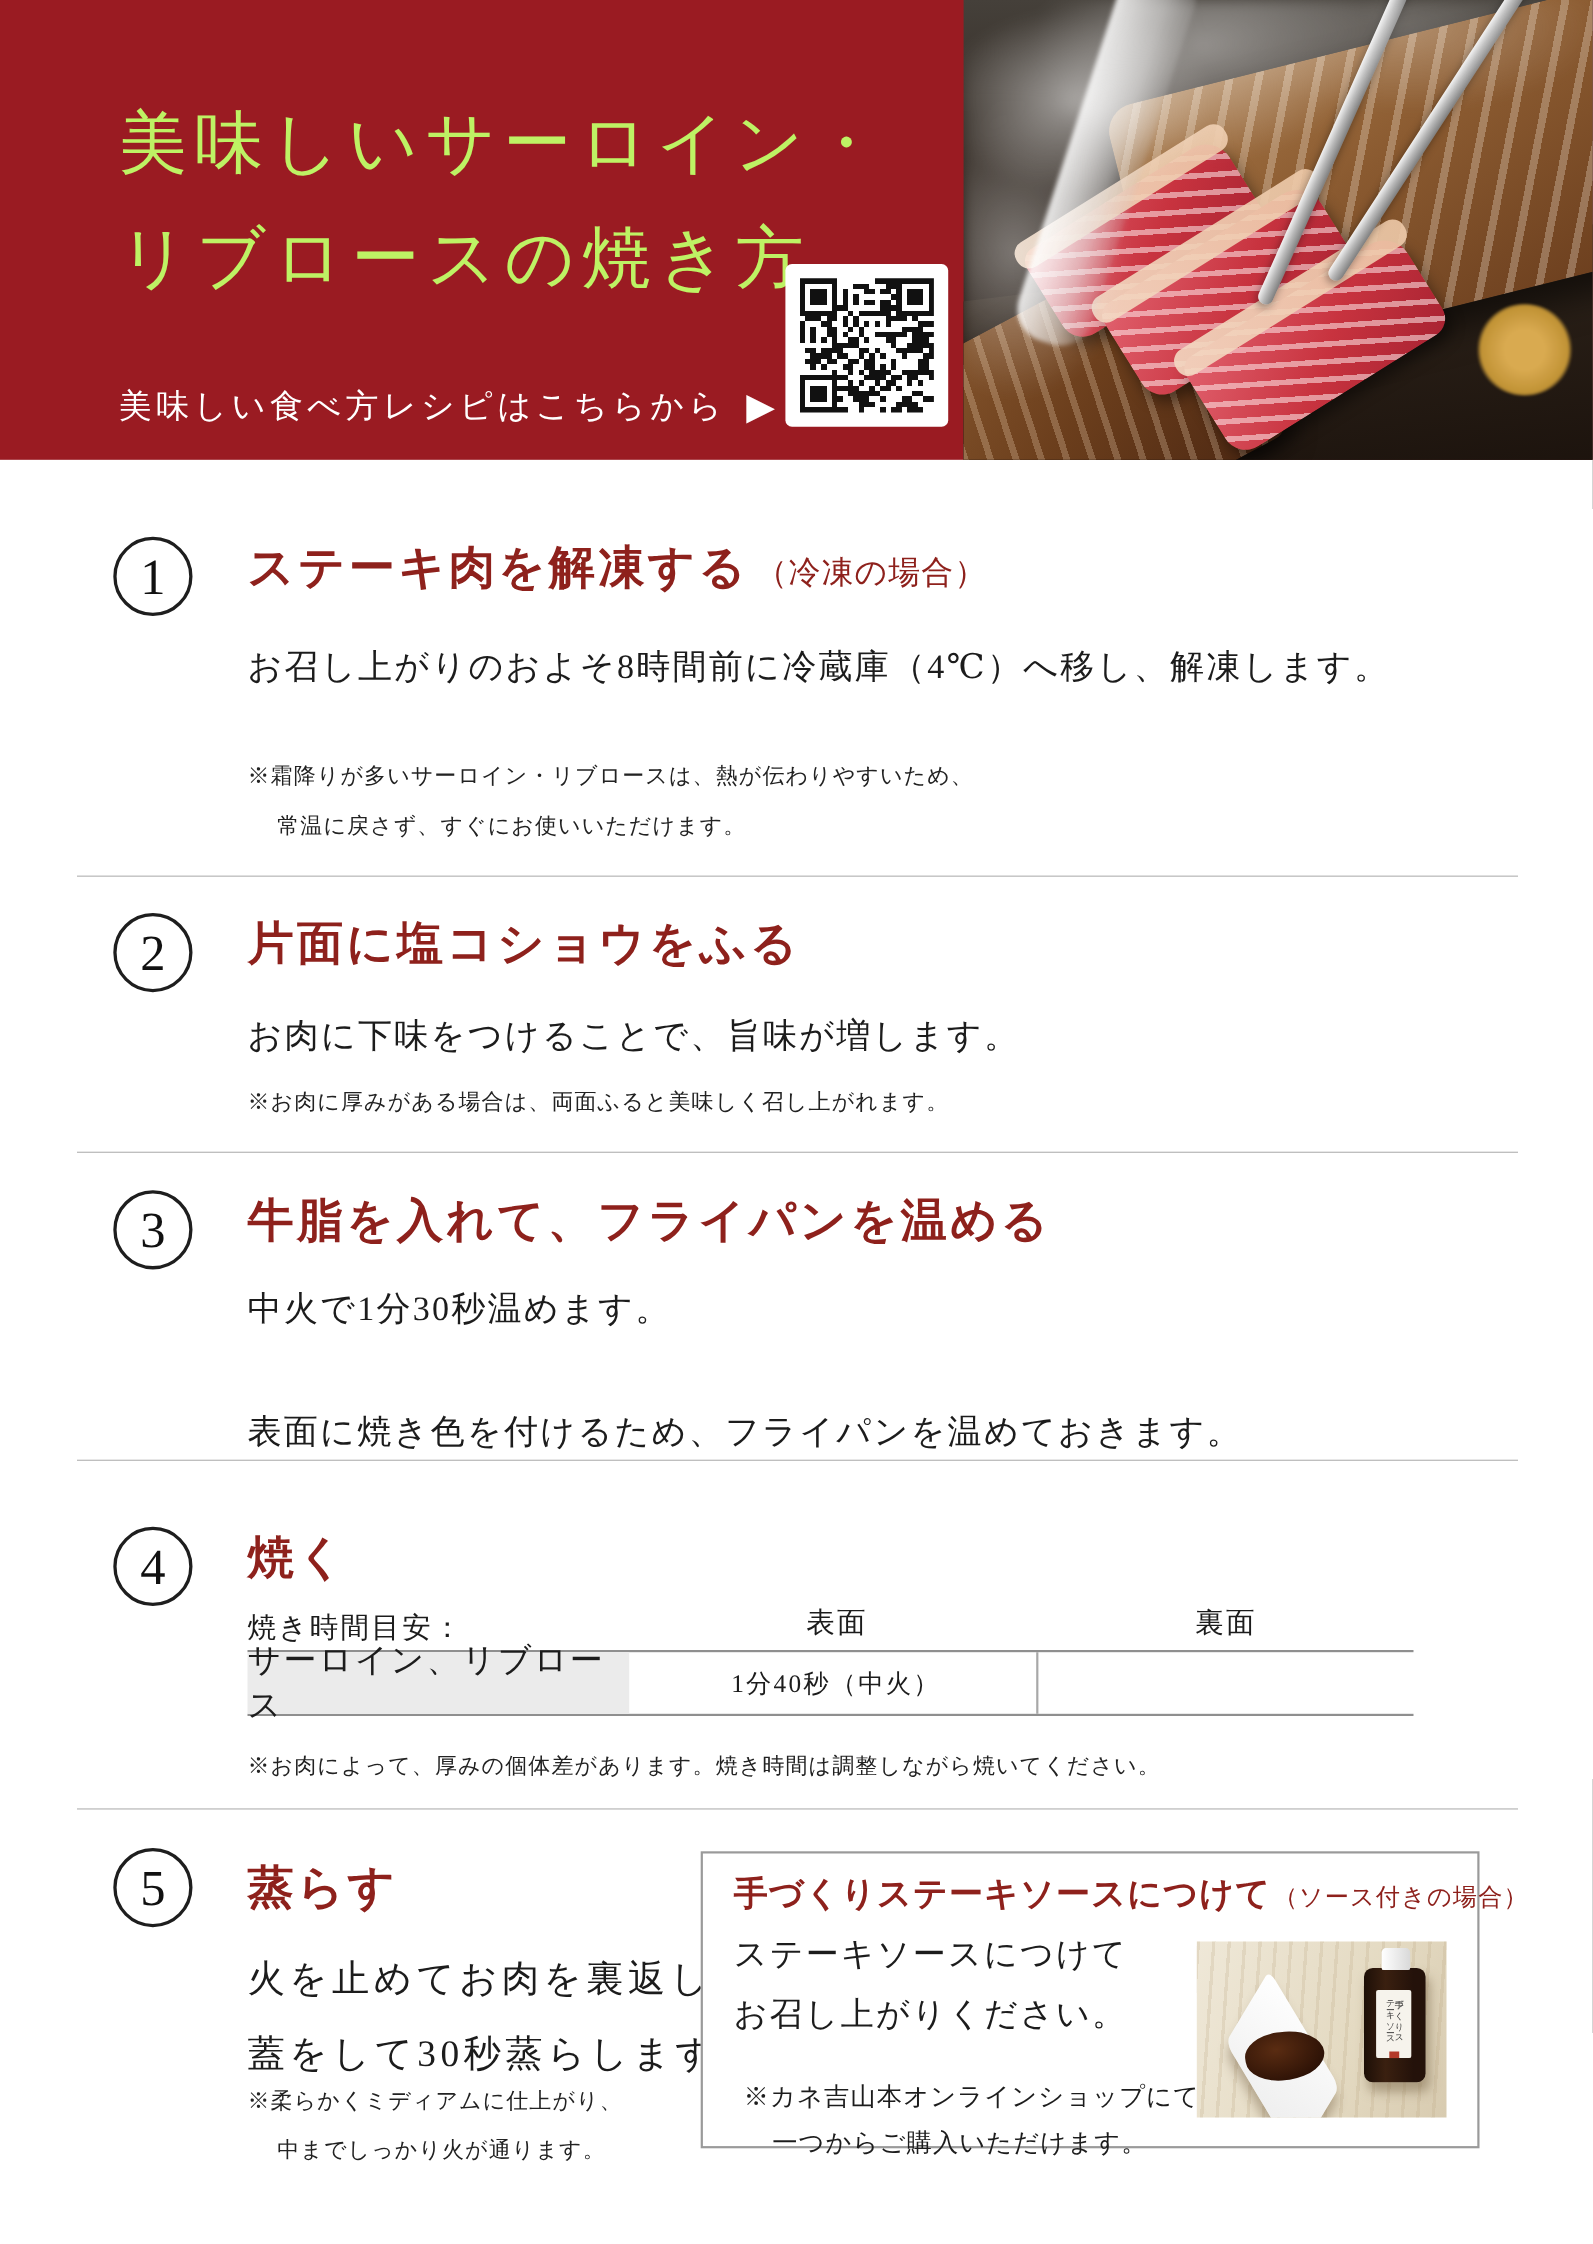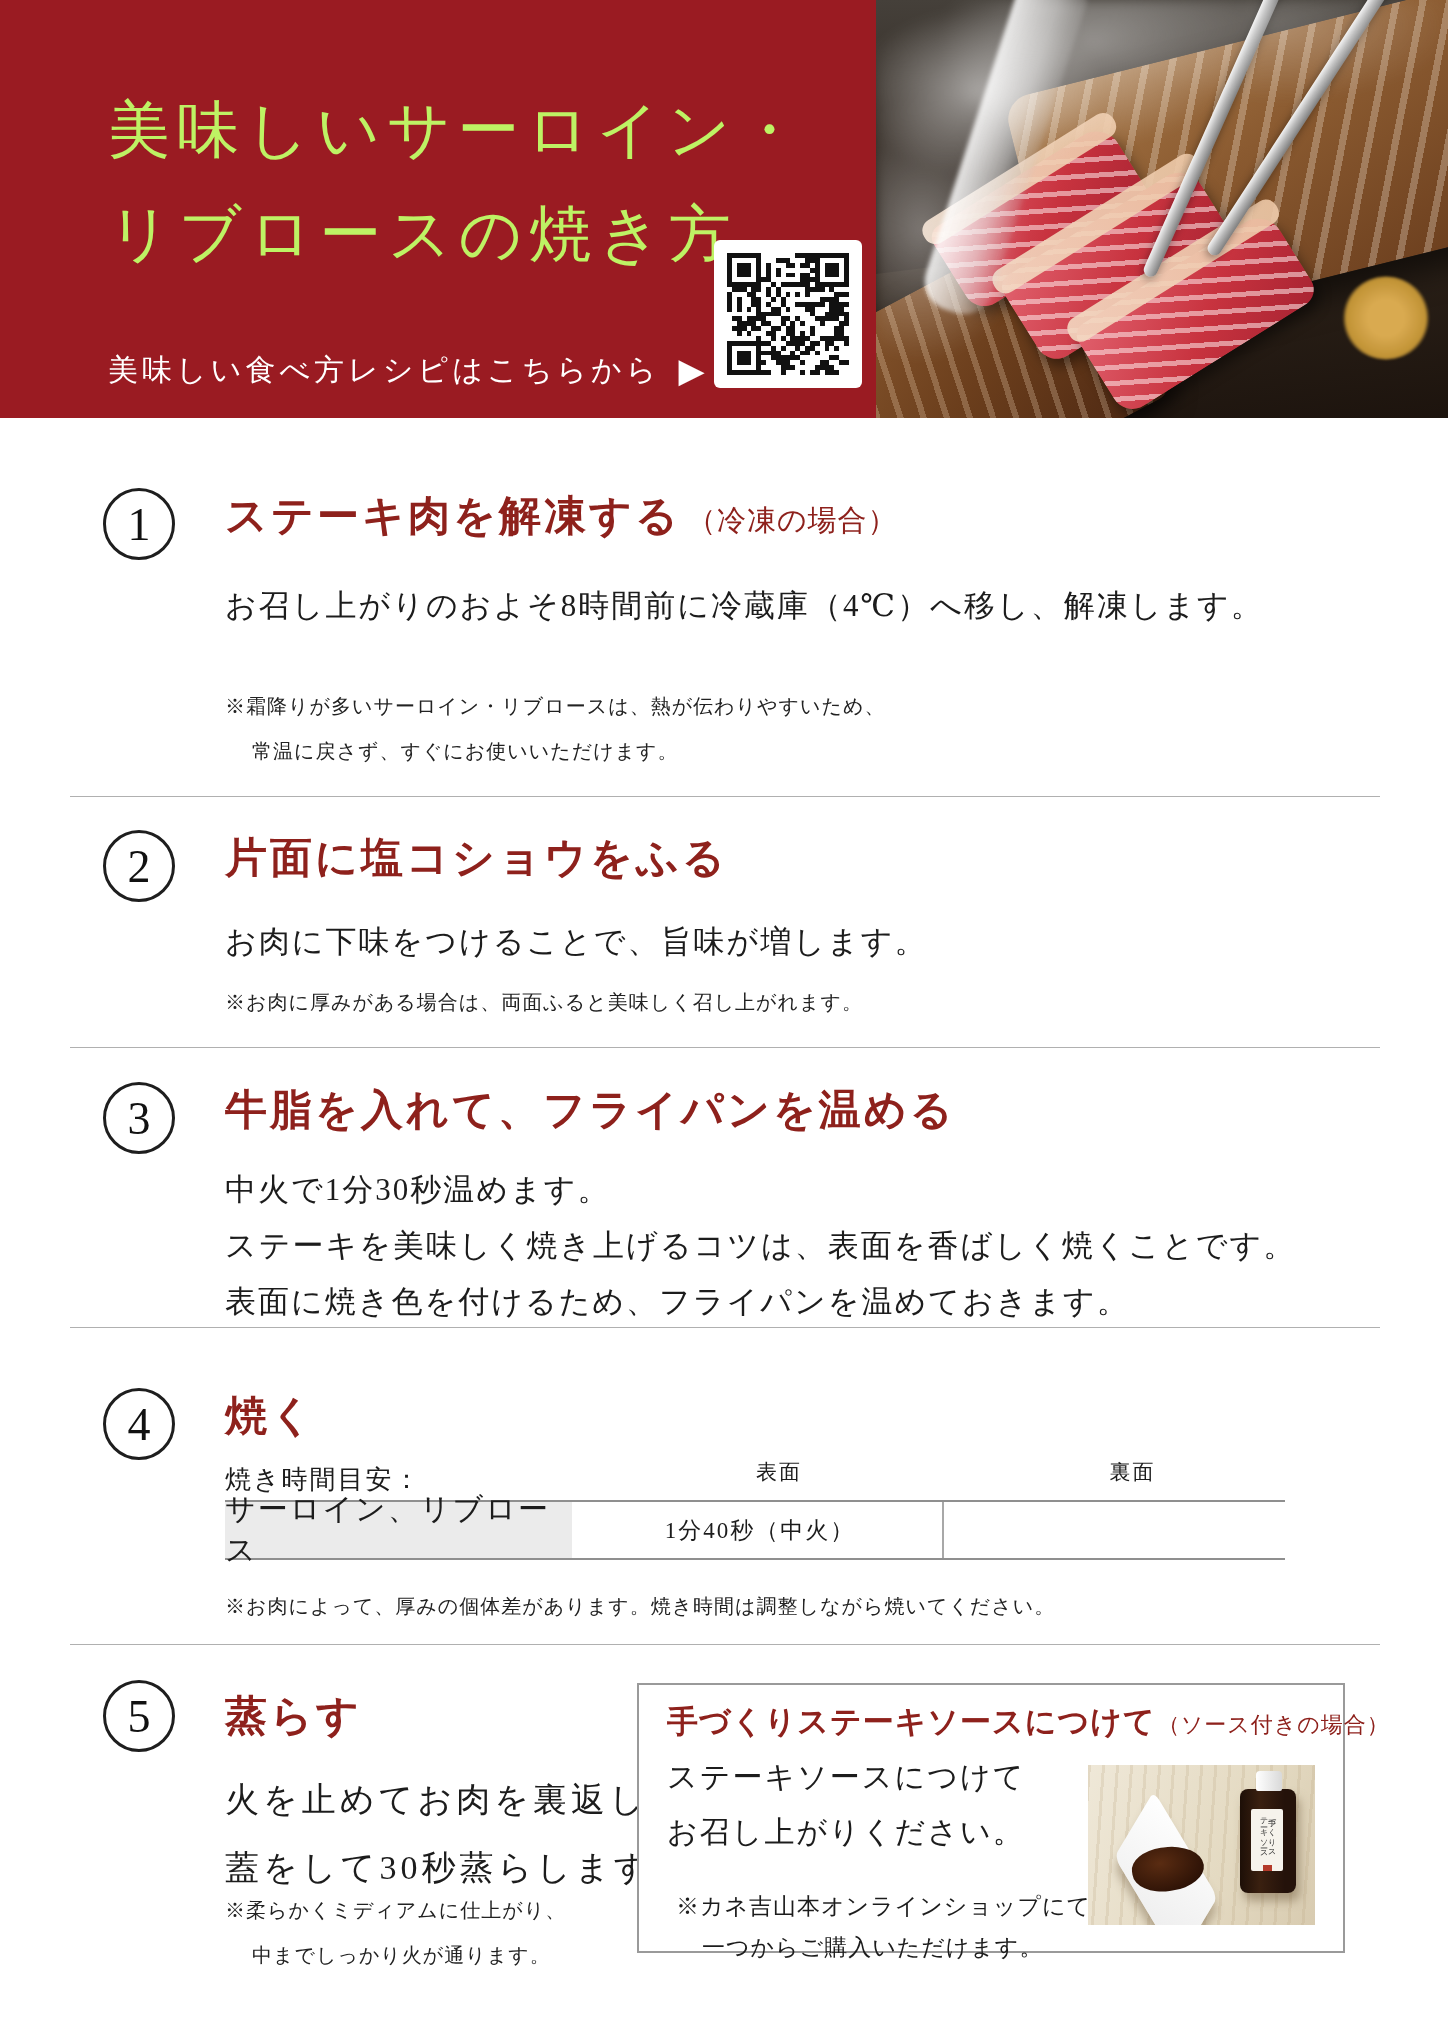--- a/index.html
+++ b/index.html
@@ -67,21 +67,21 @@
   .step-title{position:absolute;left:225px;top:0;margin:0;font-weight:600;color:#8e211c;font-size:42px;letter-spacing:3px;white-space:nowrap;}
   .step-title .suffix{font-size:29px;font-weight:500;letter-spacing:1px;margin-left:6px;}
   .body{position:absolute;left:225px;margin:0;font-size:31px;line-height:63px;letter-spacing:2px;color:#1c1c1c;white-space:nowrap;}
   .note{position:absolute;left:225px;margin:0;font-size:20px;line-height:45px;letter-spacing:1px;color:#222;white-space:nowrap;}
   .note .cont{padding-left:27px;}
   .divider{position:absolute;left:70px;width:1310px;height:1px;background:#b0b0b0;}
   
   .body-lg{font-size:34px;line-height:68px;letter-spacing:4px;}
   
   .bake-label{position:absolute;left:225px;top:74px;font-size:26px;letter-spacing:2px;white-space:nowrap;}
-  .t-head{position:absolute;left:240px;top:70px;width:1060px;display:flex;font-size:21px;letter-spacing:2px;}
+  .t-head{position:absolute;left:222px;top:70px;width:1060px;display:flex;font-size:26px;letter-spacing:2px;}
   .t-head .h2{width:372px;margin-left:353px;text-align:center;}
   .t-head .h3{width:335px;text-align:center;}
   .t-row{position:absolute;left:225px;top:112px;width:1060px;height:56px;display:flex;
     border-top:2px solid #8f8f8f;border-bottom:2px solid #8f8f8f;box-sizing:content-box;}
   .t-c{display:flex;align-items:center;justify-content:center;height:100%;}
   .t-c1{width:347px;background:#ebebeb;font-size:30px;letter-spacing:2px;margin-right:6px;}
   .t-c2{width:366px;font-size:23px;letter-spacing:2px;border-right:2px solid #a8a8a8;box-sizing:border-box;}
   .t-c3{flex:1;font-size:33px;letter-spacing:2px;}
   
   .sauce-box{position:absolute;left:637px;top:1683px;width:708px;height:270px;border:2px solid #9a9a9a;background:#fff;box-sizing:border-box;}
@@ -488,21 +488,21 @@
     <p class="body" style="top:80px"><span>お肉に下味をつけることで、旨味が増します。</span></p>
     <p class="note" style="top:150px"><span>※お肉に厚みがある場合は、両面ふると美味しく召し上がれます。</span></p>
   </section>
   <div class="divider" style="top:1047px"></div>
 
   <section class="step" style="top:1082px">
     <div class="step-circle">
         <span>3</span>
       </div>
     <h2 class="step-title"><span>牛脂を入れて、フライパンを温める</span></h2>
-    <p class="body" style="top:80px;line-height:56px"><span>中火で1分30秒温めます。</span><br><span>ステーキを美味しく焼き上げるコツは、表面を香ばしく焼くことです。</span><br><span>表面に焼き色を付けるため、フライパンを温めておきます。</span></p>
+    <p class="body" style="top:80px;line-height:56px"><span>中火で1分30秒温めます。</span><br><br><span>表面に焼き色を付けるため、フライパンを温めておきます。</span></p>
   </section>
   <div class="divider" style="top:1327px"></div>
 
   <section class="step" style="top:1388px">
     <div class="step-circle">
         <span>4</span>
       </div>
     <h2 class="step-title"><span>焼く</span></h2>
     <div class="bake-label">焼き時間目安：</div>
     <div class="t-head">

